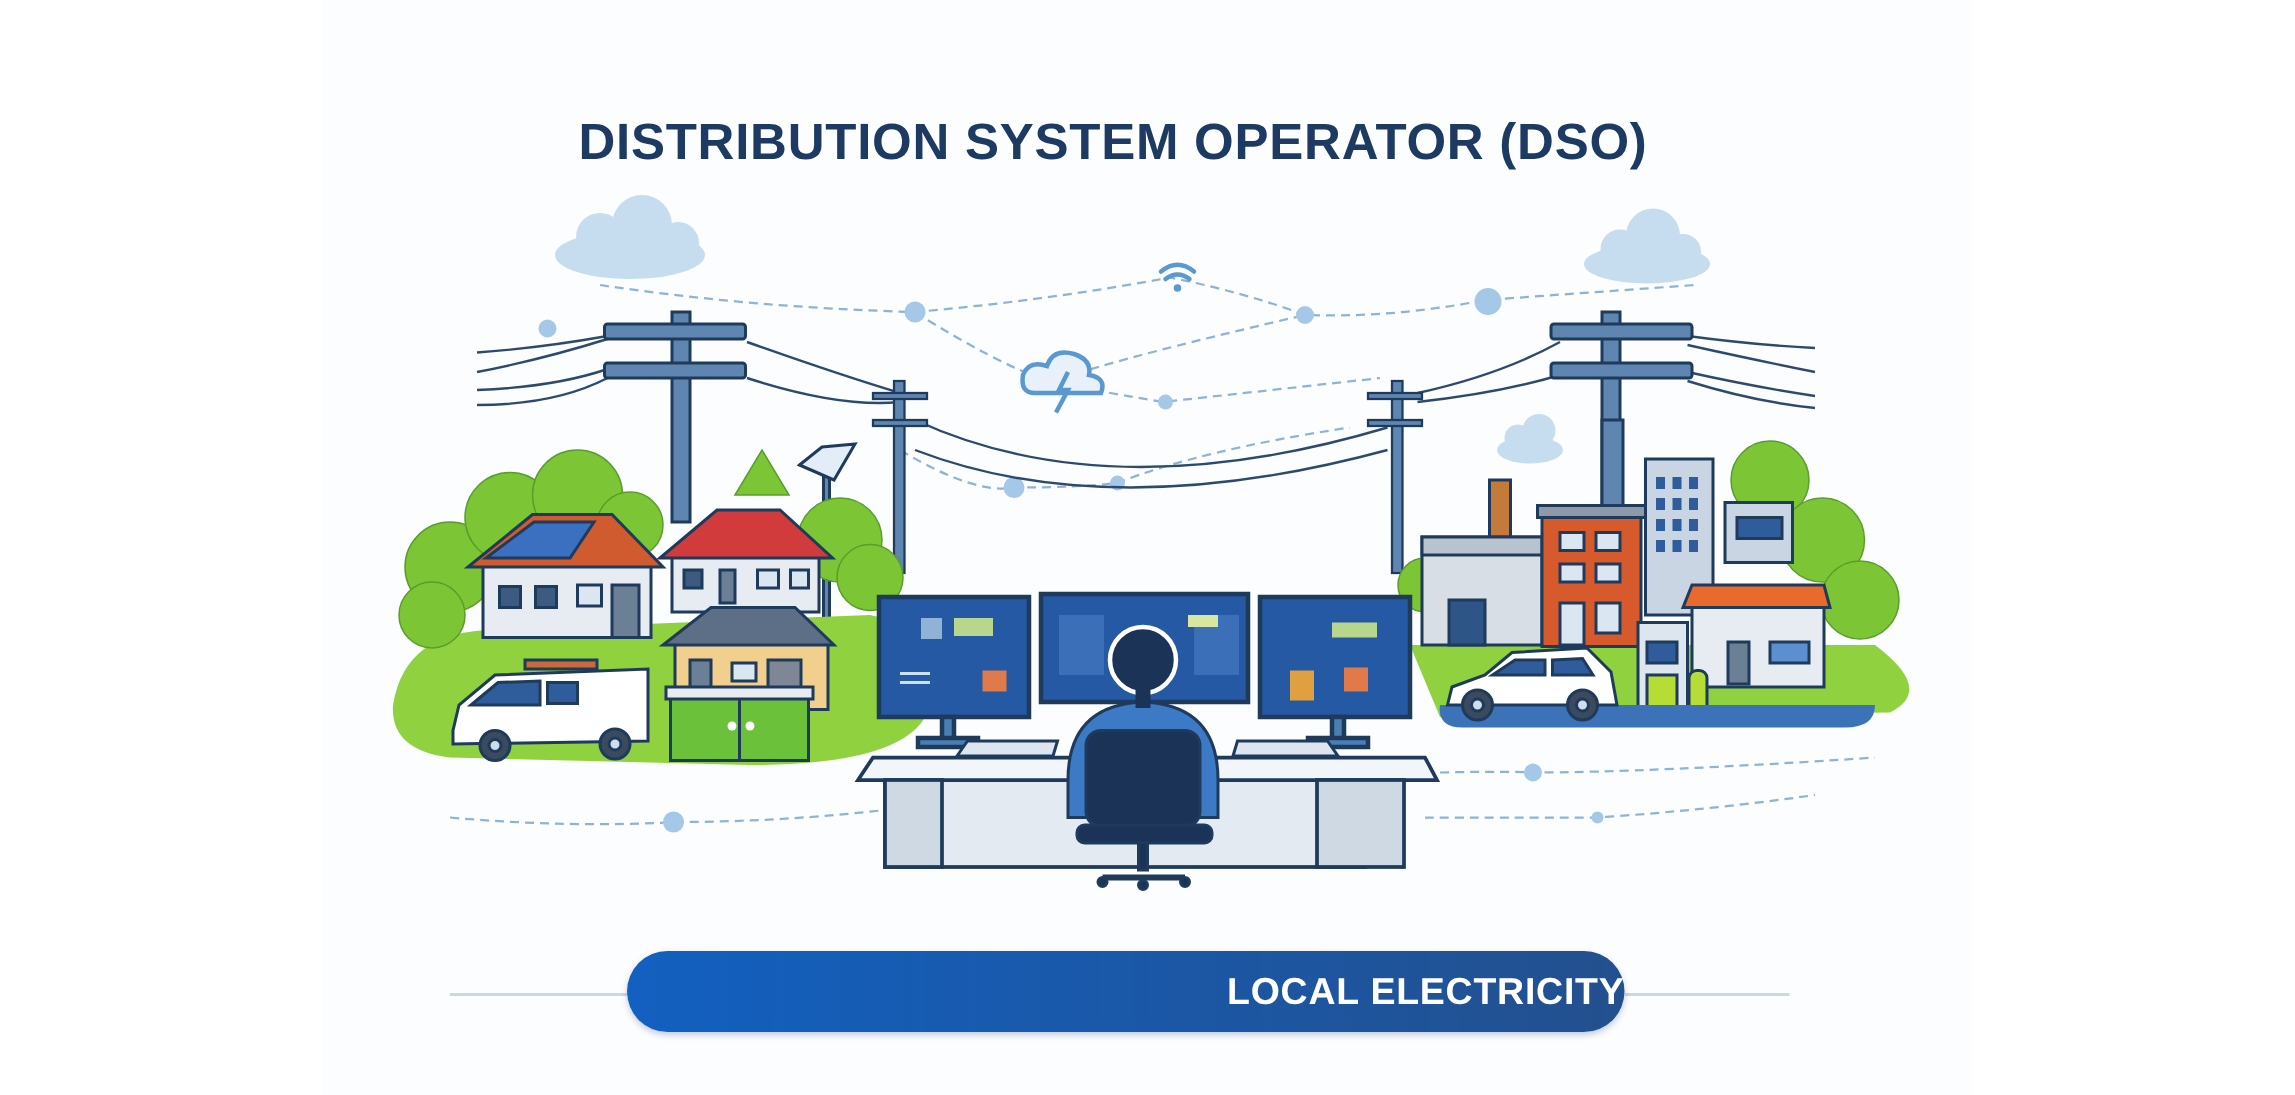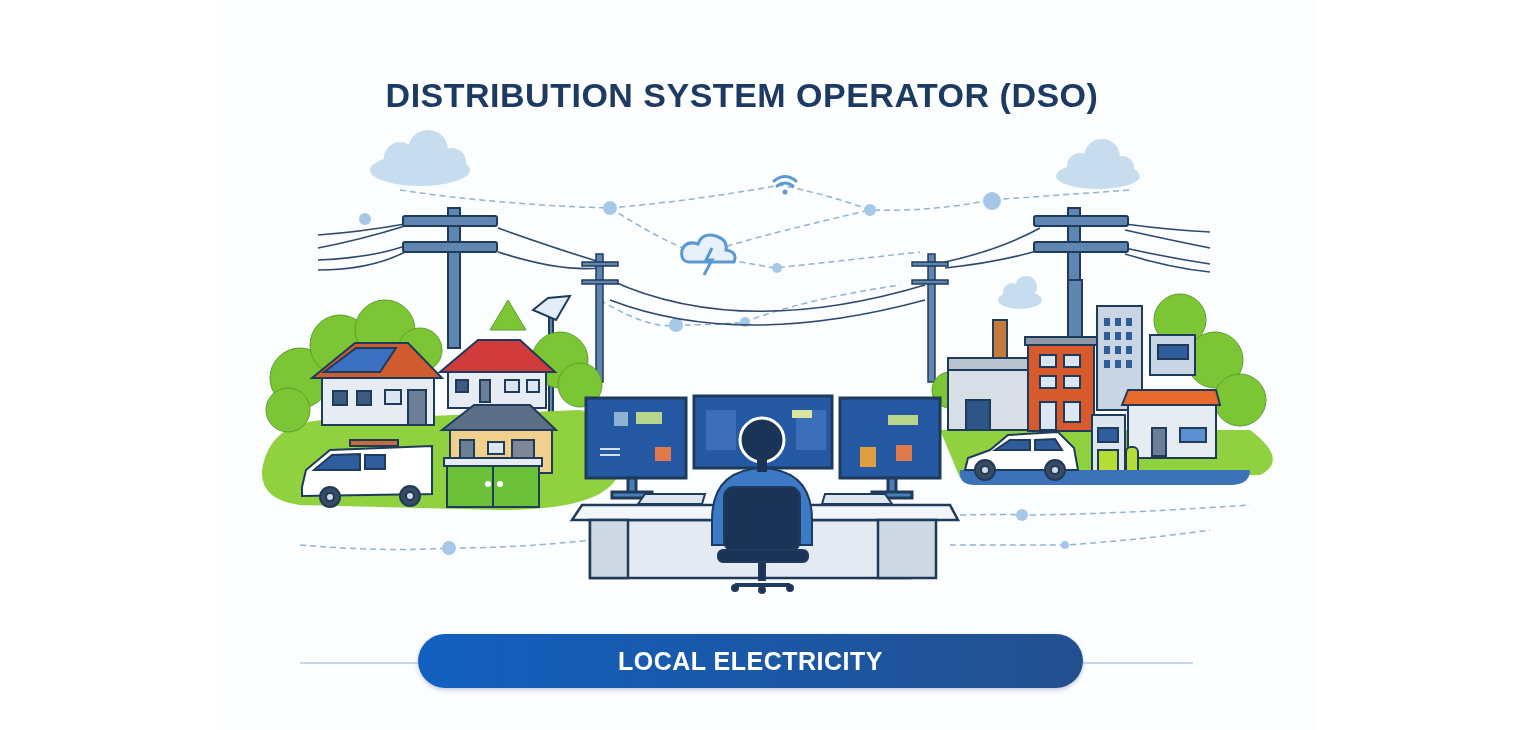--- a/index.html
+++ b/index.html
@@ -3,21 +3,21 @@
 <meta charset="utf-8">
 <style>
   html,body{margin:0;padding:0;background:#ffffff;}
   body{width:1530px;height:730px;position:relative;overflow:hidden;font-family:"Liberation Sans","DejaVu Sans",sans-serif;}
   .panel{position:absolute;left:215px;top:0;width:1100px;height:730px;background:#fcfdfe;}
   .title{position:absolute;left:0;top:53px;width:1484px;text-align:center;font-size:34px;font-weight:700;color:#1d3a63;letter-spacing:0.5px;}
   .scene{position:absolute;left:0;top:0;width:1530px;height:730px;}
   .banner-line{position:absolute;top:662px;height:2px;background:#c9d8e8;}
   .banner{position:absolute;left:418px;top:634px;width:665px;height:54px;border-radius:27px;
     background:linear-gradient(90deg,#1260c0 0%,#1a58a8 50%,#23508e 100%);
-    display:flex;align-items:center;justify-content:center;font-size:25px;font-weight:700;letter-spacing:0.5px;
+    display:flex;align-items:flex-end;justify-content:center;font-size:25px;font-weight:700;letter-spacing:0.5px;
     box-shadow:0 2px 4px rgba(20,60,120,0.25);flex-direction:column;}
   .banner .w{color:#ffffff;}
   .banner .y{color:#f0c75a;margin-left:8px;}
 </style>
 </head>
 <body>
 
 <div class="panel"></div>
 
 <h1 class="title">DISTRIBUTION SYSTEM OPERATOR (DSO)</h1>

